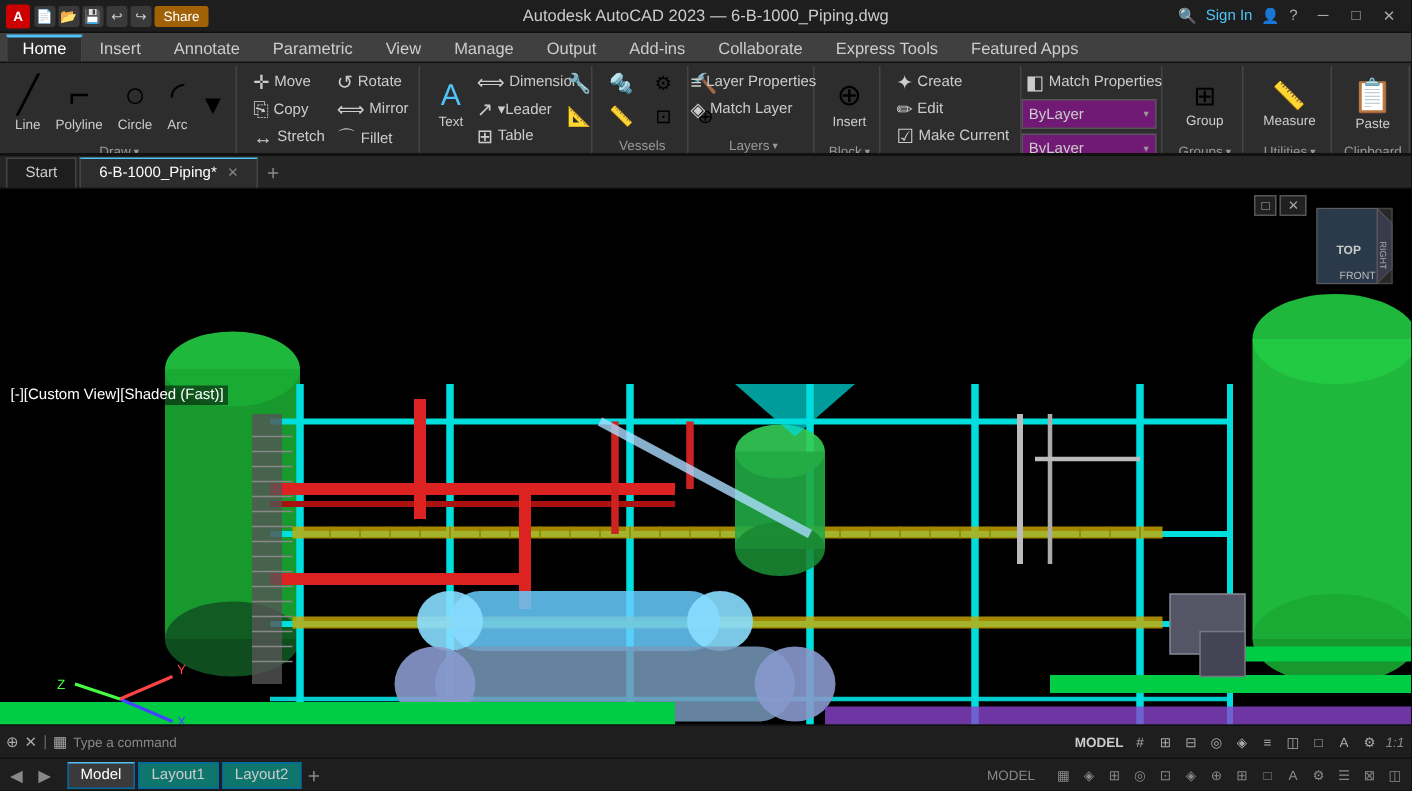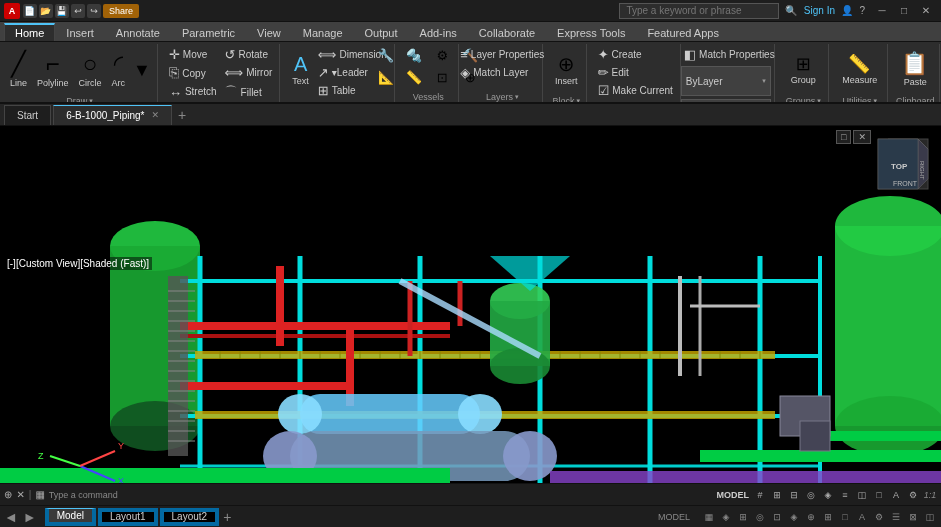--- a/index.html
+++ b/index.html
@@ -228,22 +228,22 @@
       padding: 0 4px;
       border-top: 1px solid #111;
       gap: 2px;
       position: absolute;
       bottom: 0;
       left: 0;
       right: 0;
     }
     .layout-tab {
       height: 18px;
-      background: #000000;
-      border: 4px solid #0369a1;
+      background: #0f766e;
+      border: 1px solid #0369a1;
       color: #ccc;
       font-size: 10px;
       padding: 0 8px;
       display: flex;
       align-items: center;
       cursor: pointer;
     }
     .layout-tab.active { background: #3a3a3a; color: #fff; border-top: 1px solid #4fc3f7; }
     .layout-tab-add { color: #888; font-size: 14px; cursor: pointer; padding: 0 2px; }
     #layout-right { margin-left: auto; display: flex; align-items: center; gap: 6px; }
@@ -252,26 +252,26 @@
     .status-icons { display: flex; gap: 3px; }
     .status-icons span { color: #888; font-size: 10px; cursor: pointer; width: 14px; height: 14px; display: flex; align-items: center; justify-content: center; }
 
     .separator { width: 1px; background: #444; margin: 4px 2px; align-self: stretch; }
 
     
     .dd { font-size: 7px; color: #999; vertical-align: middle; }
 
     
     .layer-dropdown {
-      background: #404040;
+      background: #701a75;
       border: 1px solid #555;
       color: #ccc;
       font-size: 10px;
       padding: 0 4px;
-      height: 30px;
+      height: 20px;
       width: 90px;
       display: flex;
       align-items: center;
       justify-content: space-between;
       cursor: pointer;
     }
   </style>
 </head>
 <body>
 
@@ -282,22 +282,24 @@
       </div>
     <div id="titlebar-icons">
       <span style="background:#3a3a3a;color:#ccc;font-size:9px;display:flex;align-items:center;justify-content:center;">📄</span>
       <span style="background:#3a3a3a;color:#ccc;font-size:9px;display:flex;align-items:center;justify-content:center;">📂</span>
       <span style="background:#3a3a3a;color:#ccc;font-size:9px;display:flex;align-items:center;justify-content:center;">💾</span>
       <span style="background:#3a3a3a;color:#ccc;font-size:9px;display:flex;align-items:center;justify-content:center;">↩</span>
       <span style="background:#3a3a3a;color:#ccc;font-size:9px;display:flex;align-items:center;justify-content:center;">↪</span>
       <span style="background:#a16207;color:#fff;font-size:9px;display:flex;align-items:center;justify-content:center;width:36px;">Share</span>
     </div>
   </div>
+  <div id="titlebar-center">
+    <span>Autodesk AutoCAD 2023</span> — <span>6-B-1000_Piping.dwg</span>
+  </div>
   <div id="titlebar-right">
-    <input type="text" class="search-box" placeholder="Type a keyword or phrase" style="">
     <span style="color:#aaa;font-size:10px;">🔍</span>
     <span class="sign-in">Sign In</span>
     <span style="color:#aaa;font-size:10px;">👤</span>
     <span style="color:#aaa;font-size:10px;">?</span>
     <div id="titlebar-winbtns">
       <span>─</span>
       <span>□</span>
       <span class="close">✕</span>
     </div>
   </div>

